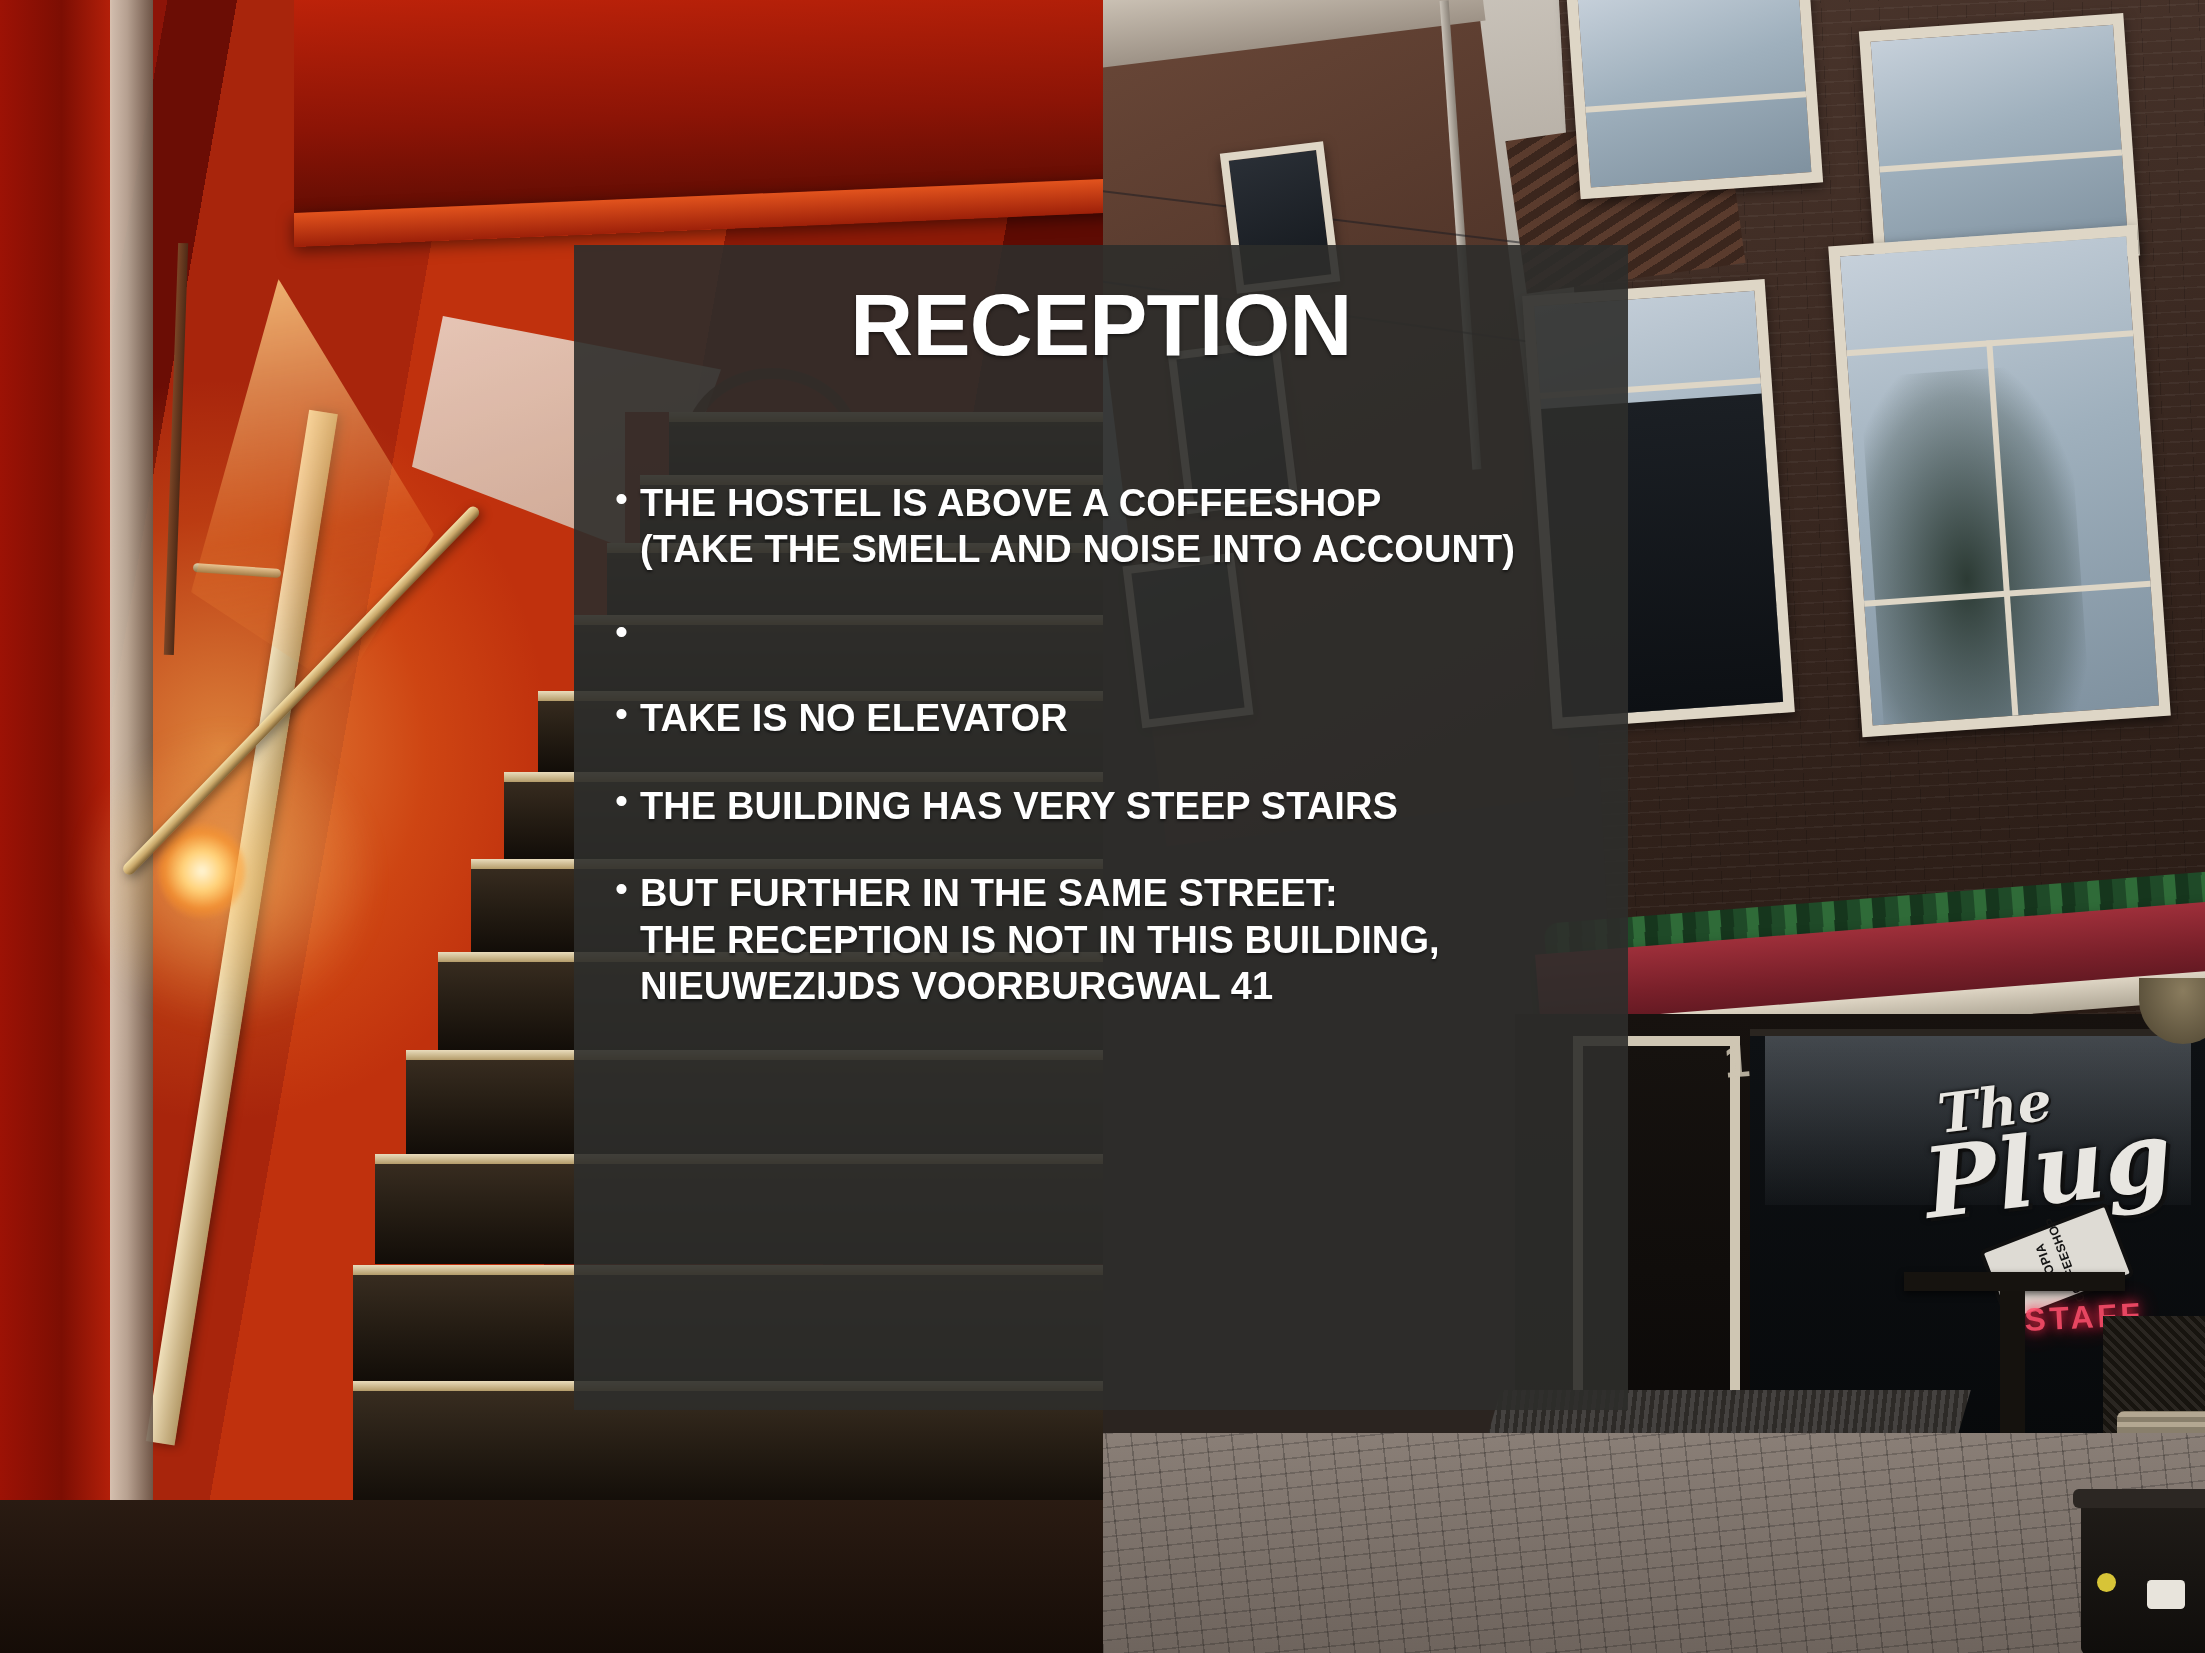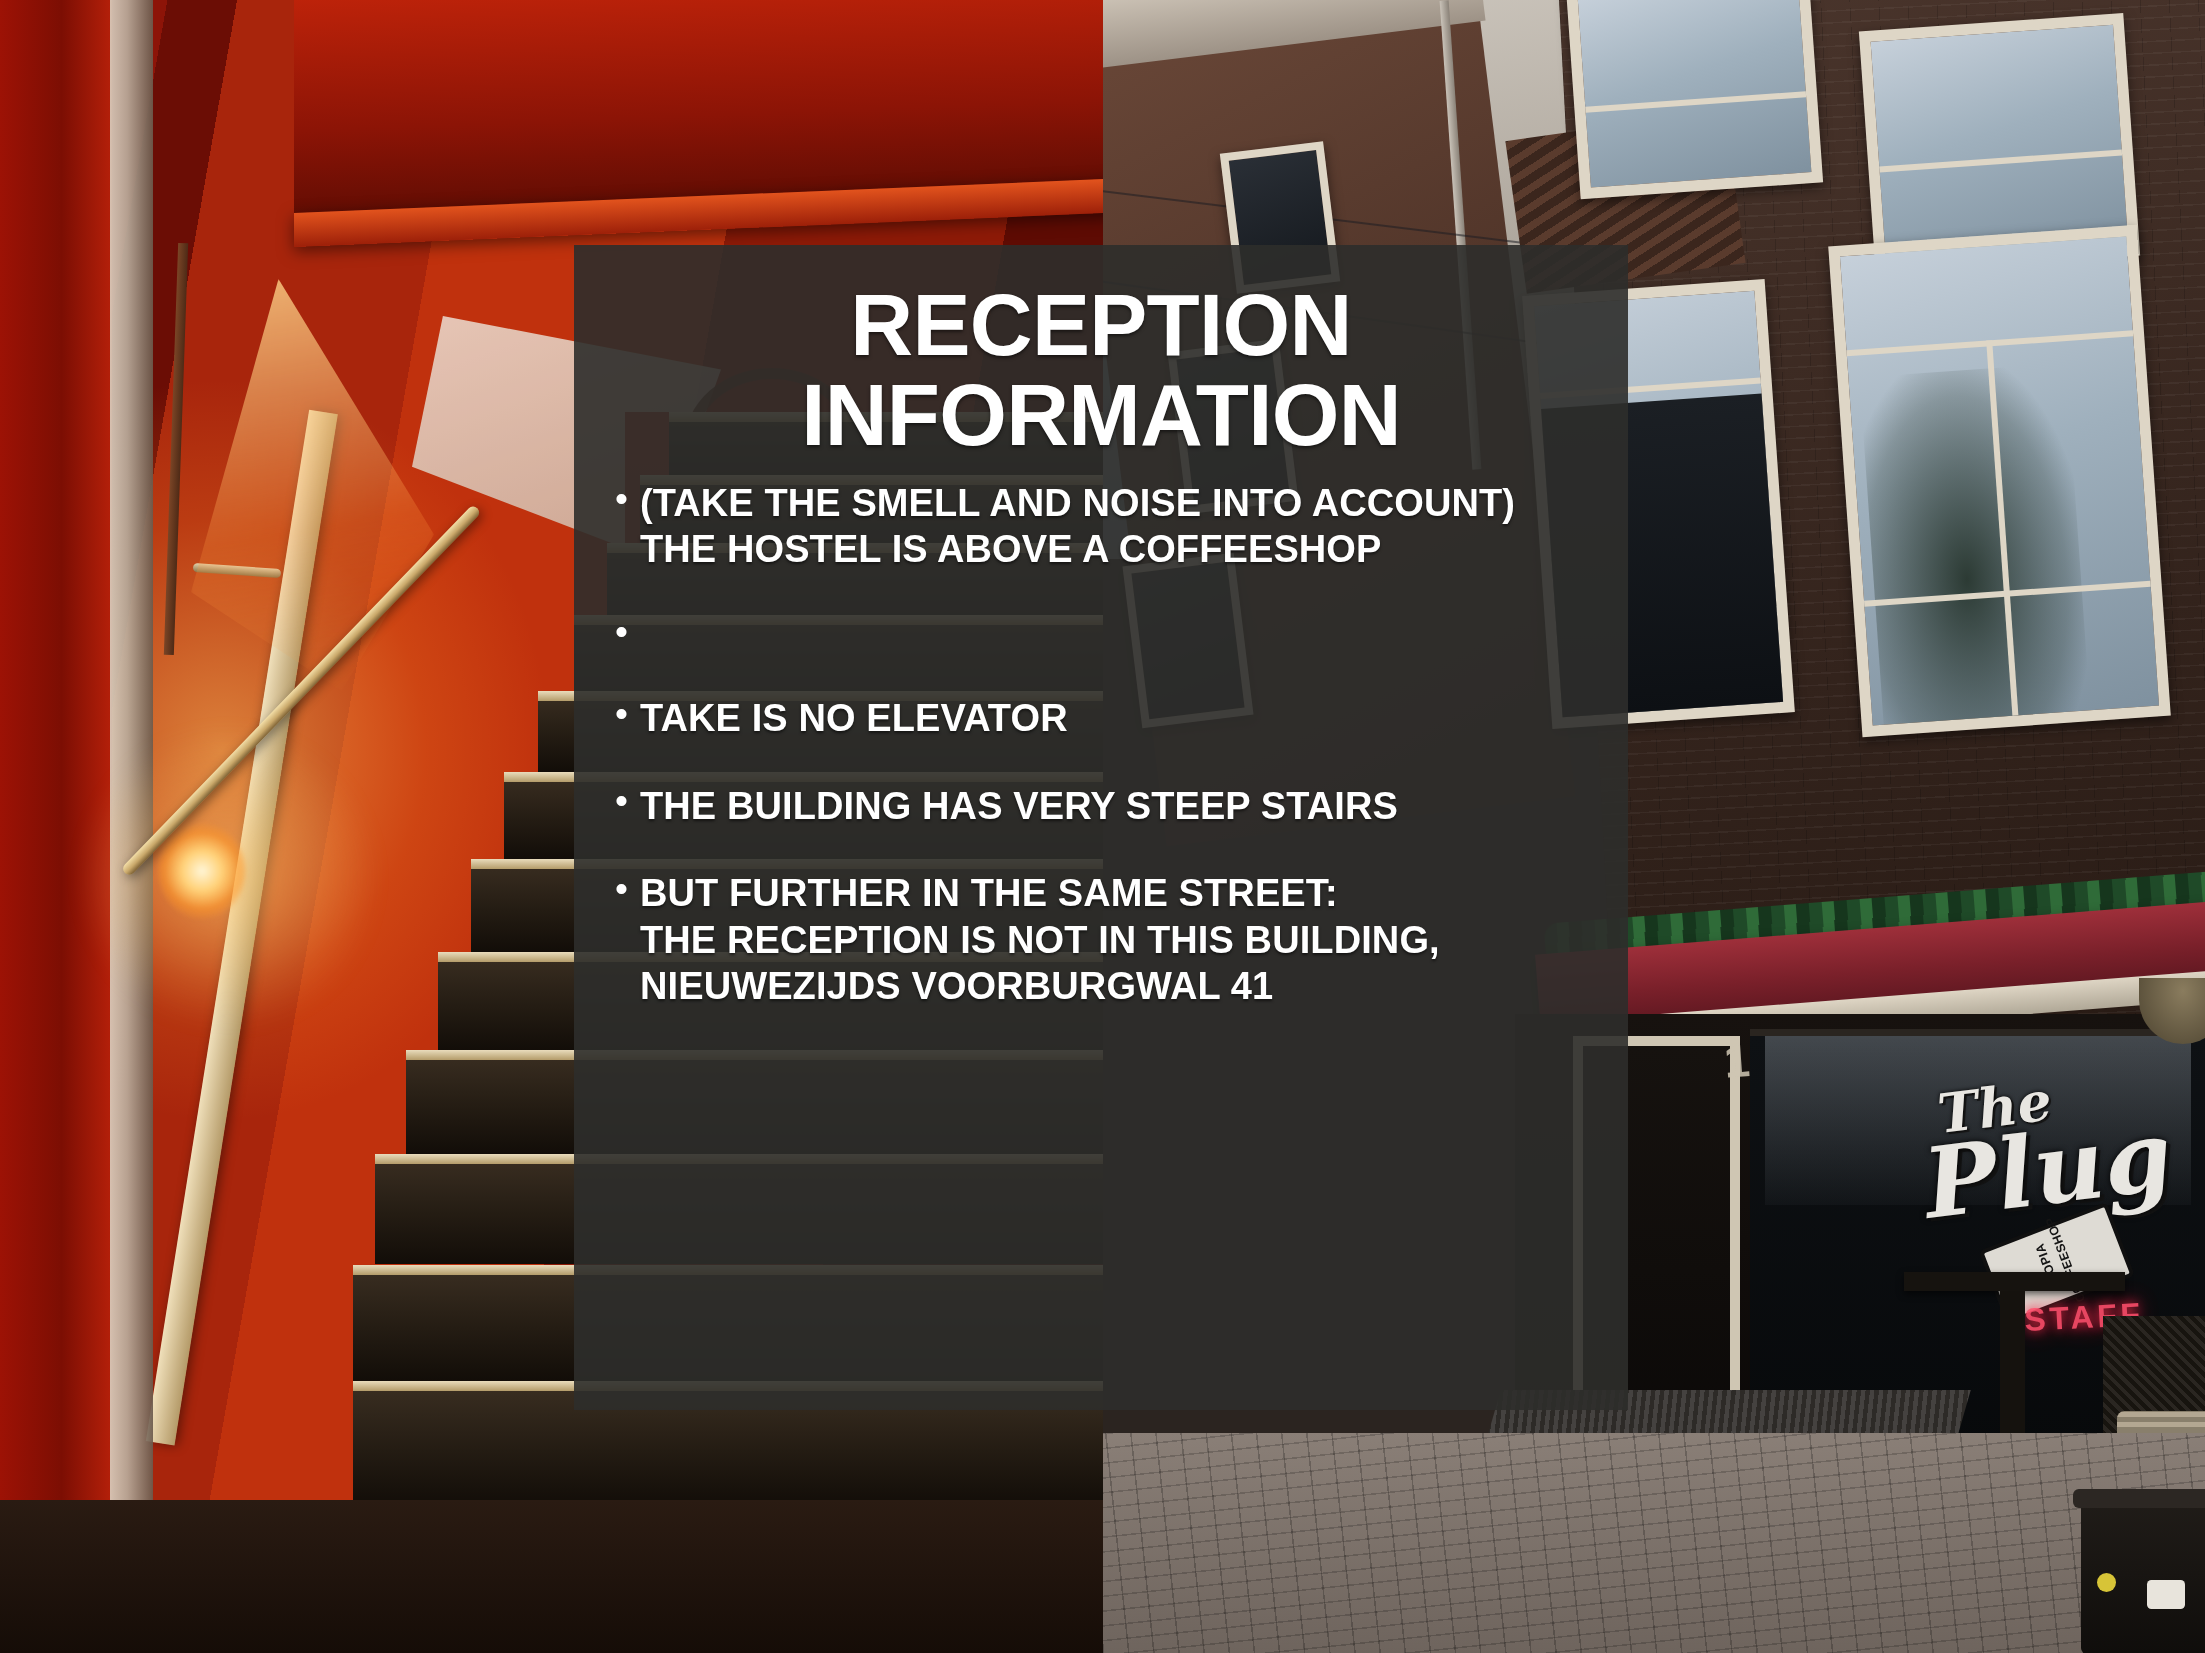--- a/index.html
+++ b/index.html
@@ -308,30 +308,29 @@
     <div class="pr-bin-rim"></div>
     <div class="pr-dot" style="left:994px;top:1573px;background:#d7c437;"></div>
     <div class="pr-dot" style="left:1044px;top:1580px;background:#e8e4dc;width:38px;height:29px;border-radius:4.4px;"></div>
   </div>
 
   <div class="panel">
     <div class="panel-inner">
 
       <div class="panel-title">
         <div>RECEPTION</div>
-        <div>INFORMATION</div>
       </div>
 
       <div class="bullets">
 
         <div class="bullet">
           <div class="dot">•</div>
           <div class="lines">
+            <div class="line">THE HOSTEL IS ABOVE A COFFEESHOP</div>
             <div class="line">(TAKE THE SMELL AND NOISE INTO ACCOUNT)</div>
-            <div class="line">THE HOSTEL IS ABOVE A COFFEESHOP</div>
           </div>
         </div>
 
         <div class="bullet">
           <div class="dot">•</div>
           <div class="lines">
           </div>
         </div>
 
         <div class="bullet">

